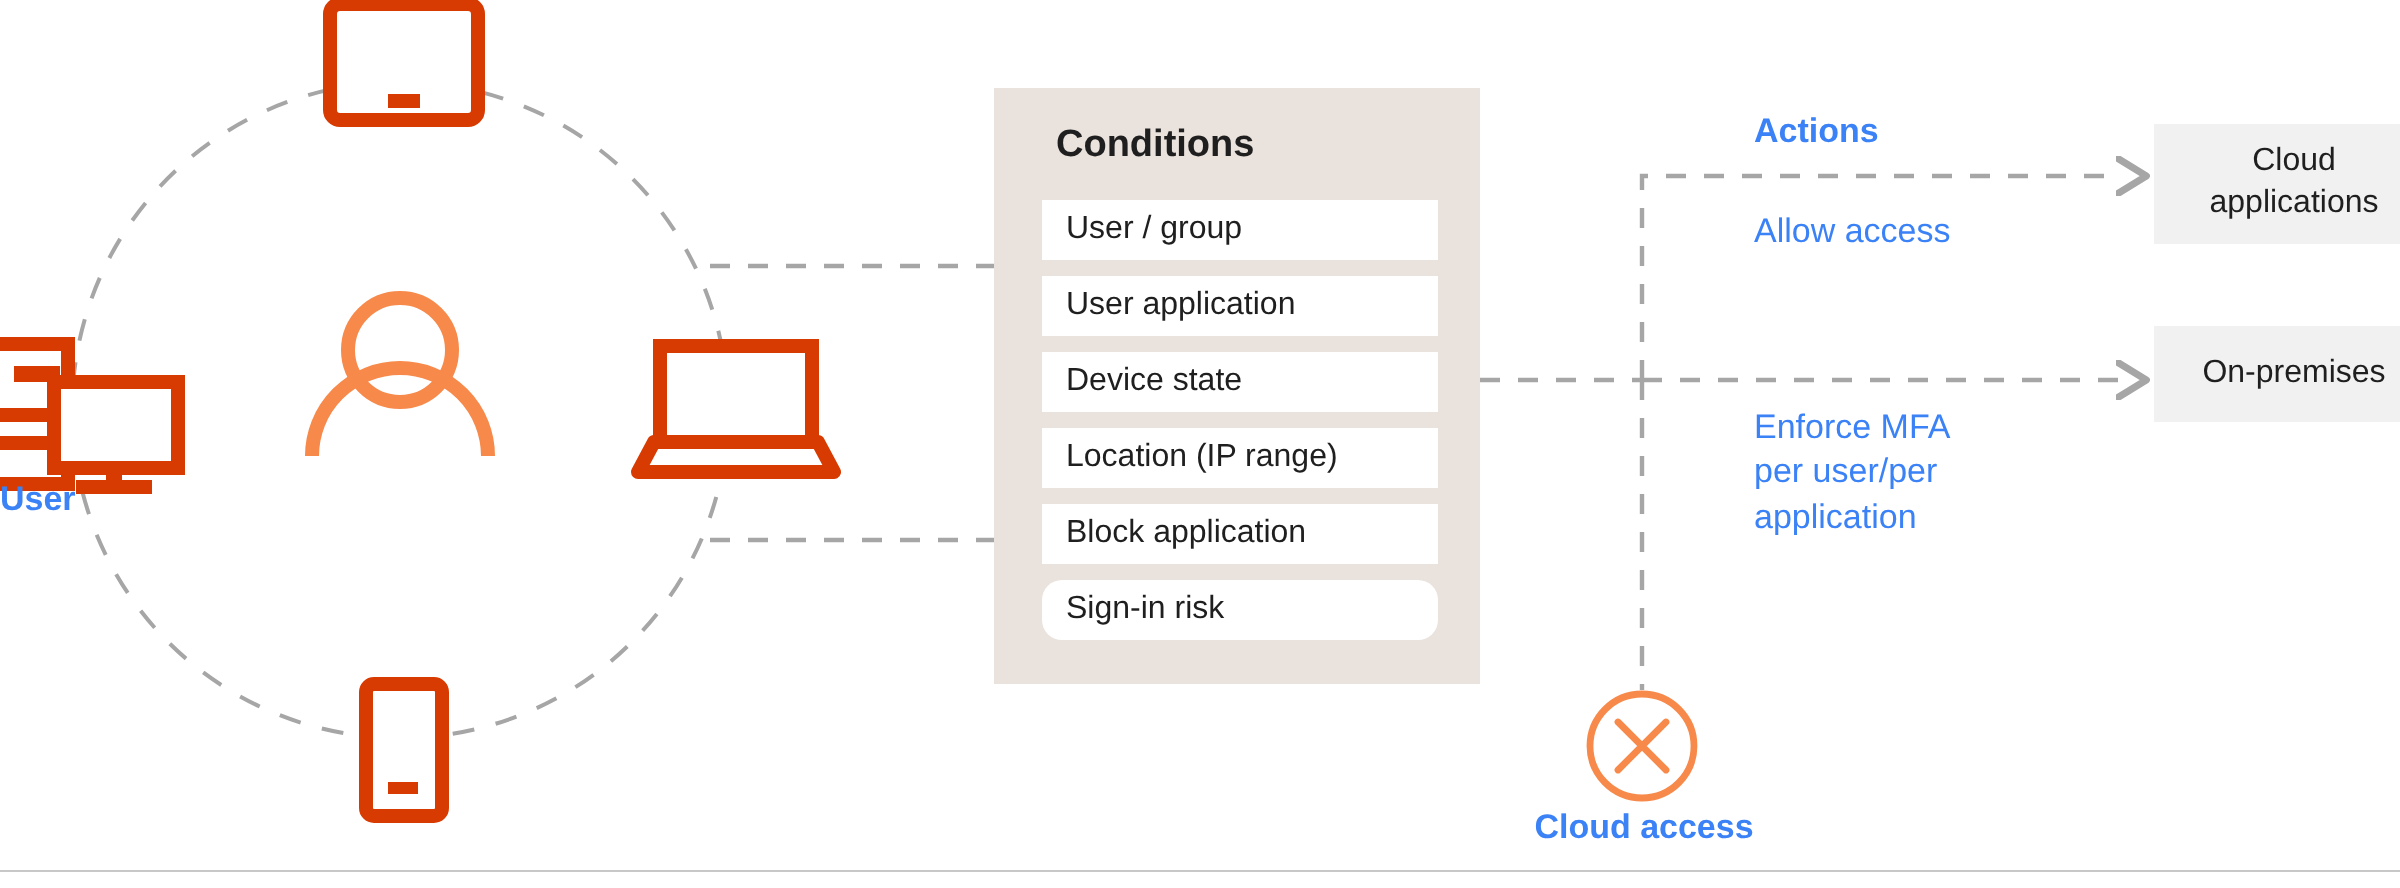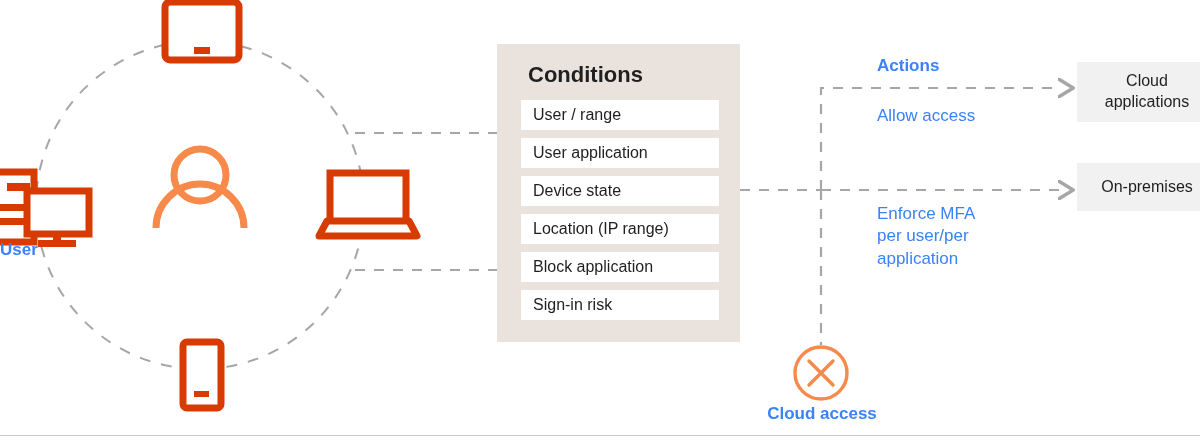--- a/index.html
+++ b/index.html
@@ -45,40 +45,40 @@
   
   #conditions-panel {
     position: absolute;
     left: 497px; top: 44px;
     width: 243px; height: 298px;
     background: #EAE2DC;
   }
   #conditions-title {
     position: absolute;
     left: 528px; top: 60px;
-    font-size: 22px; font-weight: bold;
+    font-size: 19px; font-weight: bold;
     color: #1f1f1f;
   }
   #conditions-list {
     position: absolute;
     left: 521px; top: 100px;
     width: 198px;
   }
   .condition-item {
     height: 30px;
     background: #ffffff;
     margin-bottom: 8px;
     display: flex;
     align-items: center;
     padding-left: 12px;
     box-sizing: border-box;
     font-size: 16px;
     color: #1f1f1f;
   }
-  .condition-item:last-child { margin-bottom: 0; }
+  .condition-item:last-child { margin-bottom: 0; border-radius: 10px; }
 
   
   #actions-title {
     left: 877px; top: 55px;
     font-size: 17px; font-weight: bold;
   }
   #allow-access-label {
     left: 877px; top: 105px;
     font-size: 17px;
   }
@@ -188,21 +188,21 @@
     </g>
   </svg>
 
   <div class="lbl" id="user-label">User</div>
 
   <div id="conditions-panel"></div>
 
   <div class="lbl" id="conditions-title">Conditions</div>
 
   <div id="conditions-list">
-    <div class="condition-item">User / range</div>
+    <div class="condition-item">User / group</div>
     <div class="condition-item">User application</div>
     <div class="condition-item">Device state</div>
     <div class="condition-item">Location (IP range)</div>
     <div class="condition-item">Block application</div>
     <div class="condition-item">Sign-in risk</div>
   </div>
 
   <div class="lbl bold" id="actions-title">Actions</div>
 
   <div class="lbl" id="enforce-mfa-label" style="white-space: pre-line;">Enforce MFA

